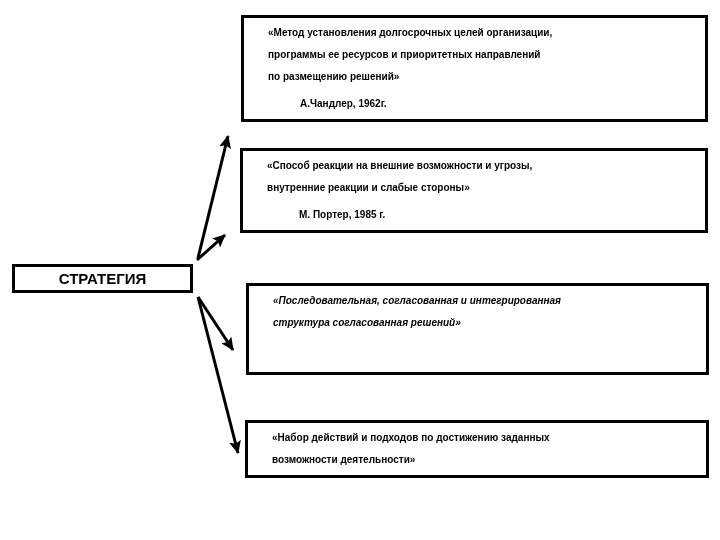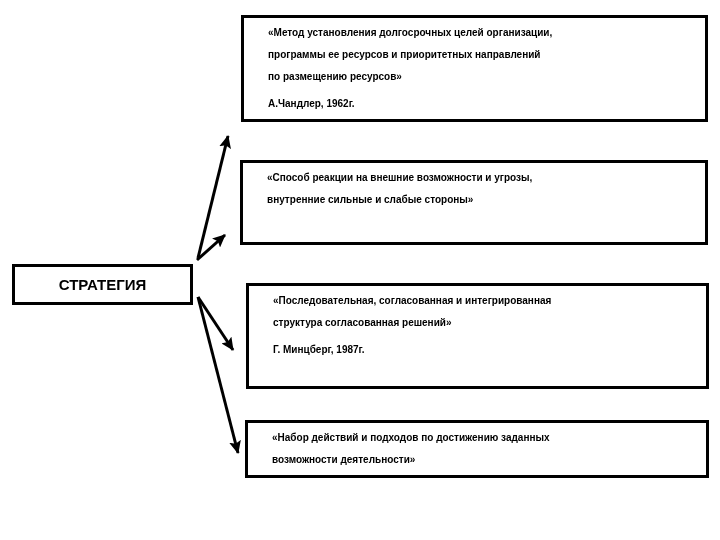--- a/index.html
+++ b/index.html
@@ -34,31 +34,32 @@
     font-size: 10px;
     line-height: 22px;
     overflow: hidden;
   }
   .def-box .quote div {
     white-space: nowrap;
   }
   .def-box .author {
     margin-top: 5px;
     white-space: nowrap;
+    margin-left: 32px;
   }
   .box-1 { left: 241px; top: 15px;  width: 467px; height: 107px; }
-  .box-2 { left: 240px; top: 160px; width: 468px; height: 85px;  }
-  .box-3 { left: 246px; top: 283px; width: 463px; height: 106px;  }
+  .box-2 { left: 240px; top: 148px; width: 468px; height: 85px;  }
+  .box-3 { left: 246px; top: 283px; width: 463px; height: 92px; font-style: italic;  }
   .box-4 { left: 245px; top: 420px; width: 464px; height: 58px;  }
   .strategy-node {
     position: absolute;
     left: 12px;
     top: 264px;
     width: 181px;
-    height: 41px;
+    height: 29px;
     background: #ffffff;
     border: 3px solid #000000;
     box-sizing: border-box;
     display: flex;
     align-items: center;
     justify-content: center;
     font-size: 15px;
     line-height: 1;
   }
 </style>
@@ -80,38 +81,38 @@
   </svg>
 
   <div class="strategy-node">
     <span>СТРАТЕГИЯ</span>
   </div>
 
   <div class="def-box box-1">
     <div class="quote">
         <div>«Метод установления долгосрочных целей организации,</div>
         <div>программы ее ресурсов и приоритетных направлений</div>
-        <div>по размещению ресурсов»</div>
+        <div>по размещению решений»</div>
       </div>
     <div class="author">А.Чандлер, 1962г.</div>
   </div>
 
   <div class="def-box box-2">
     <div class="quote">
         <div>«Способ реакции на внешние возможности и угрозы,</div>
-        <div>внутренние сильные и слабые стороны»</div>
+        <div>внутренние реакции и слабые стороны»</div>
       </div>
+    <div class="author">М. Портер, 1985 г.</div>
   </div>
 
   <div class="def-box box-3">
     <div class="quote">
         <div>«Последовательная, согласованная и интегрированная</div>
         <div>структура согласованная решений»</div>
       </div>
-    <div class="author">Г. Минцберг, 1987г.</div>
   </div>
 
   <div class="def-box box-4">
     <div class="quote">
         <div>«Набор действий и подходов по достижению заданных</div>
         <div>возможности деятельности»</div>
       </div>
     <div class="author">А. Томпсон, 1991 г.</div>
   </div>
 

